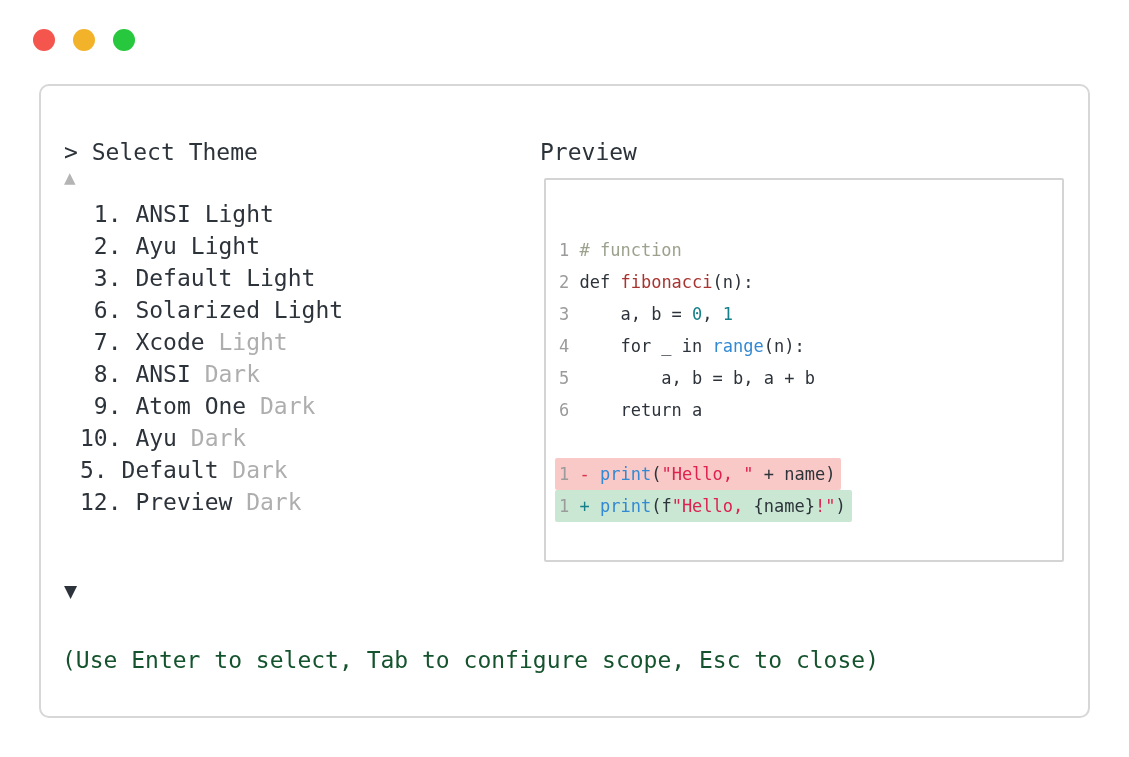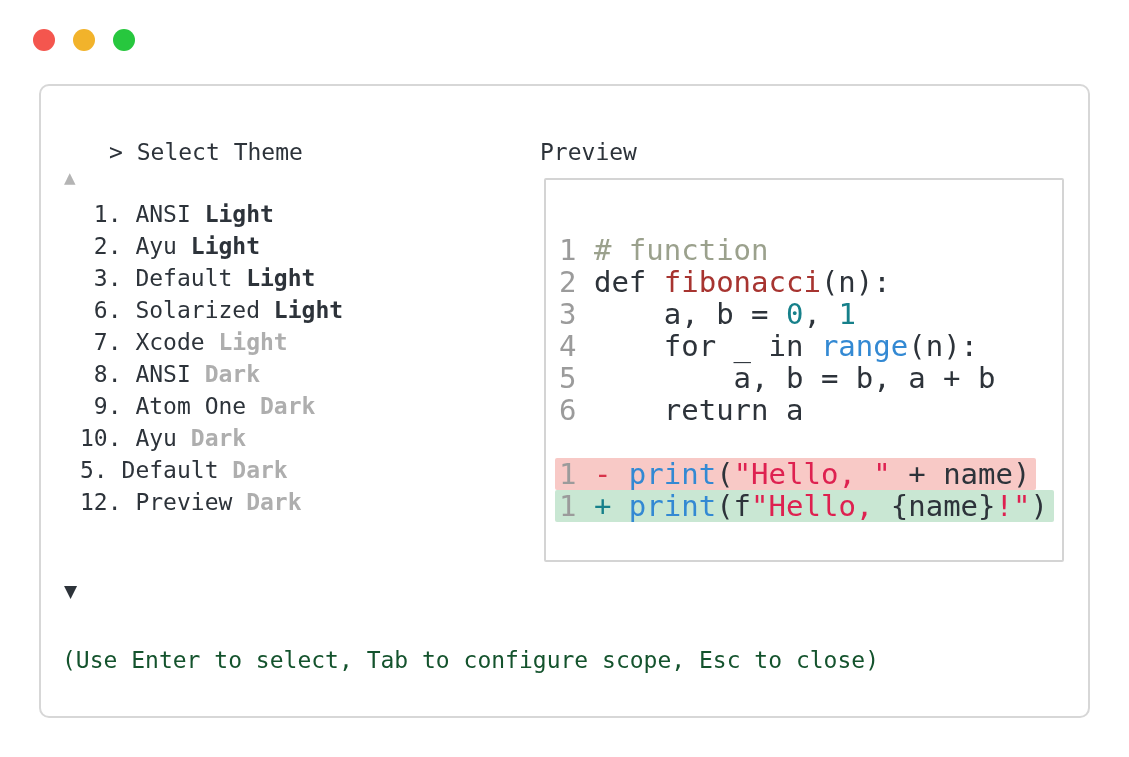--- a/index.html
+++ b/index.html
@@ -25,21 +25,21 @@
   
   .window {
     position: absolute;
     left: 39px; top: 84px;
     width: 1051px; height: 634px;
     border: 2px solid #d7d7d7;
     border-radius: 10px;
     background: #ffffff;
   }
 
-  .hdr { position: absolute; left: 23px; top: 50px; line-height: 32px; white-space: pre; margin-left: 45px; }
+  .hdr { position: absolute; left: 23px; top: 50px; line-height: 32px; white-space: pre; }
 
   .scroll-up {
     position: absolute; left: 23px; top: 82px;
     font-size: 15px; color: #b4b4b4; line-height: 20px; cursor: default;
     font-family: "DejaVu Sans", sans-serif;
   }
   .scroll-down {
     position: absolute; left: 23px; top: 494px;
     font-size: 17px; color: #2d333a; line-height: 22px; cursor: default;
     font-family: "DejaVu Sans", sans-serif;
@@ -47,39 +47,39 @@
 
   .theme-list { position: absolute; left: 16px; top: 112px; }
   .trow { height: 32px; line-height: 32px; white-space: pre; cursor: default; }
   .bullet { display: inline-block; width: 23px; height: 32px; vertical-align: top; position: relative; }
   .bullet.on::before {
     content: ""; position: absolute; left: 0; top: 9px;
     width: 14px; height: 14px; border-radius: 50%; background: #16808a;
   }
   .tnum { color: #2d333a; }
   .tname { color: #2d333a; margin-left: 1ch; }
-  .tsuffix { color: #2d333a; margin-left: 1ch; font-weight: bold; }
+  .tsuffix { color: #2d333a; margin-left: 1ch; }
   .tsuffix.dim { color: #aeaeae; }
   .trow.sel .tnum, .trow.sel .tname, .trow.sel .tsuffix { color: #16808a; }
 
   .help {
     position: absolute; left: 21px; top: 558px;
     color: #14532d; line-height: 32px; white-space: pre;
   }
 
   
   .preview-label { position: absolute; left: 499px; top: 50px; line-height: 32px; }
   .preview-box {
     position: absolute; left: 503px; top: 92px;
     width: 520px; height: 384px;
     border: 2px solid #d4d4d4; border-radius: 2px;
     background: #ffffff;
   }
   .code { position: absolute; left: 13px; top: 54px; }
-  .cl { height: 32px; line-height: 32px; white-space: pre; font-size: 29px; }
+  .cl { height: 32px; line-height: 32px; white-space: pre; font-size: 17px; }
   .ln { color: #9b9b9b; }
   .cm { color: #9ba18d; }
   .tx { color: #2d333a; }
   .fn { color: #a73430; }
   .nm { color: #16808a; }
   .bi { color: #3389d3; }
   .st { color: #de2150; }
   .op-minus { color: #d8334a; }
   .op-plus  { color: #16808a; }
   .hl {

